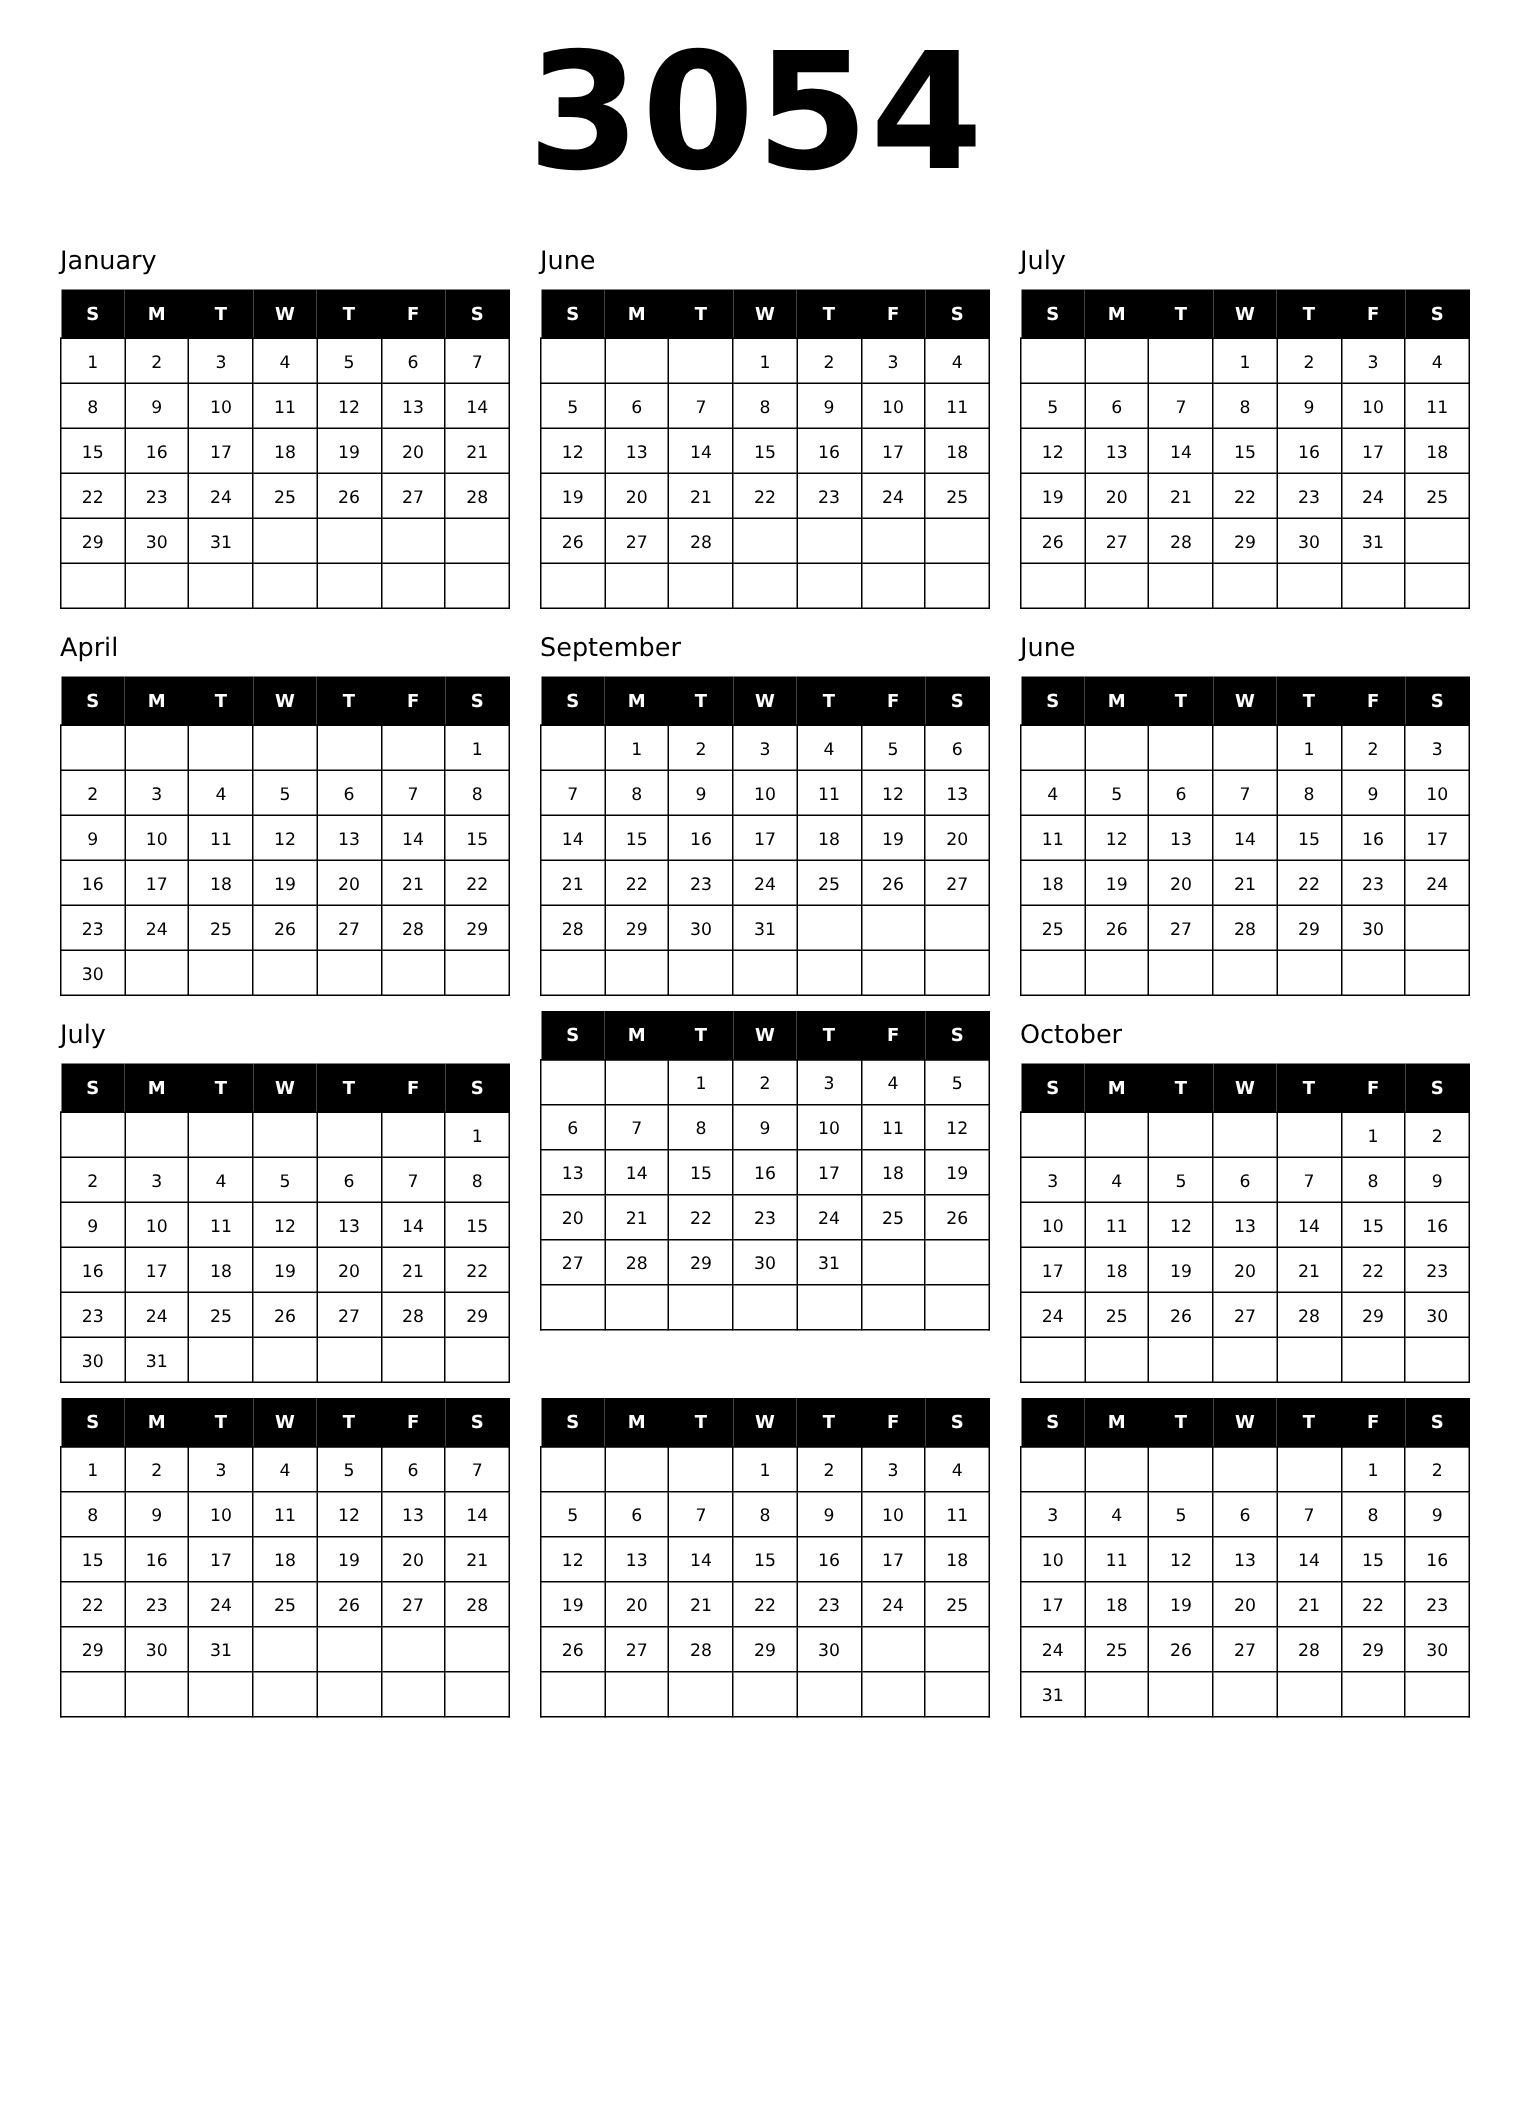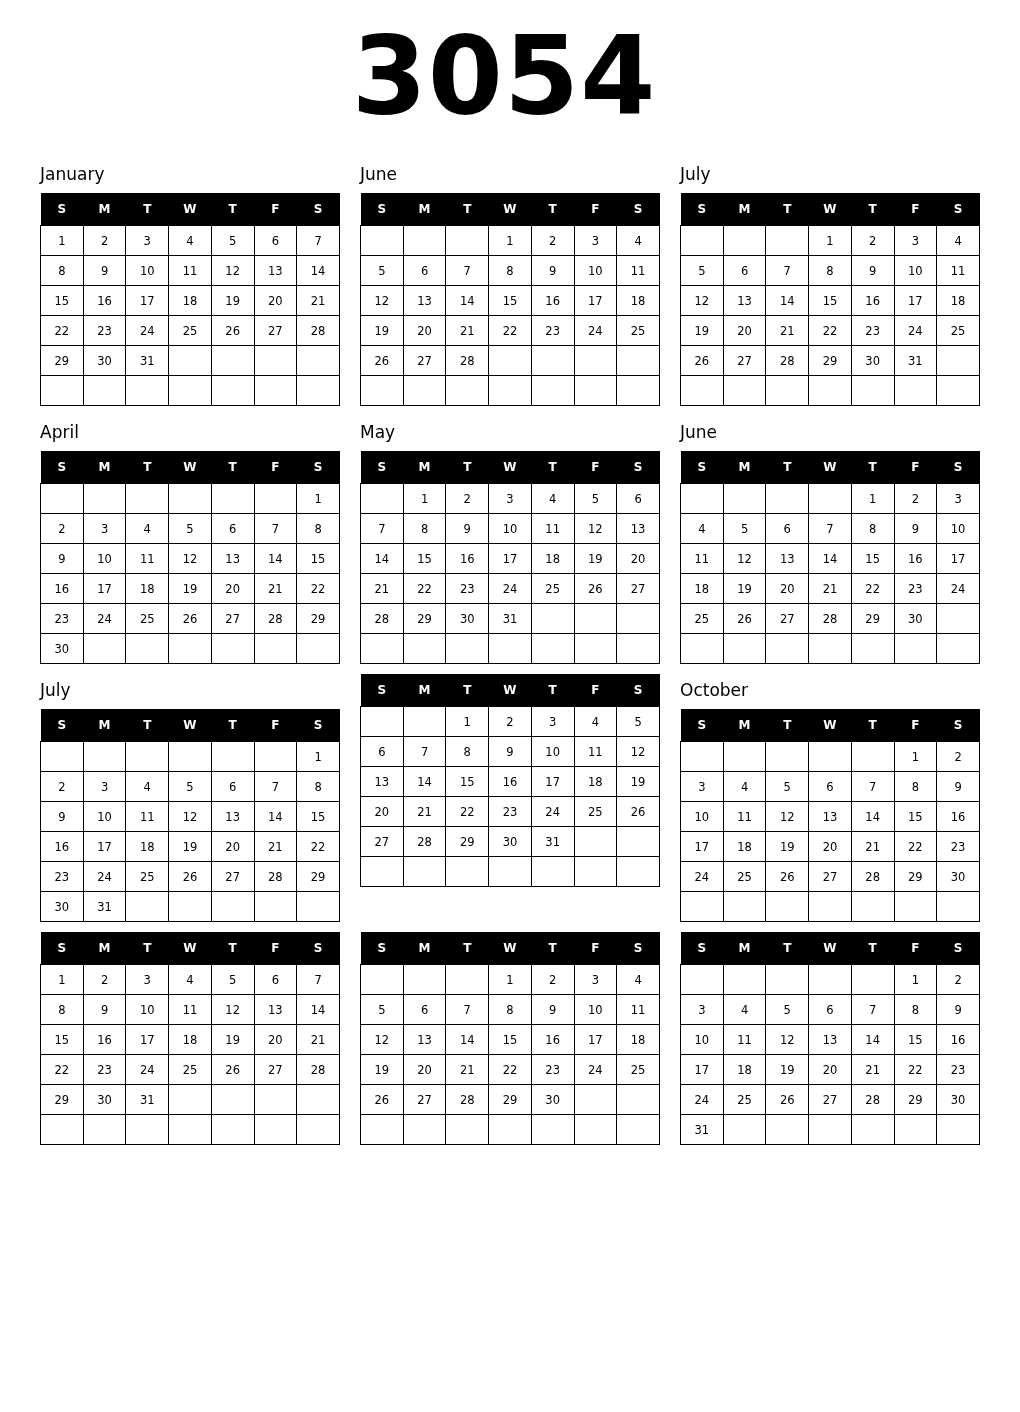--- a/index.html
+++ b/index.html
@@ -365,21 +365,21 @@
               <td class="empty"></td>
               <td class="empty"></td>
               <td class="empty"></td>
               <td class="empty"></td>
               <td class="empty"></td>
             </tr>
           </tbody>
         </table>
       </div>
       <div class="month">
-        <div class="month-name">May</div>
+        <div class="month-name">September</div>
         <table class="cal">
           <thead>
             <tr>
               <th>S</th>
               <th>M</th>
               <th>T</th>
               <th>W</th>
               <th>T</th>
               <th>F</th>
               <th>S</th>

